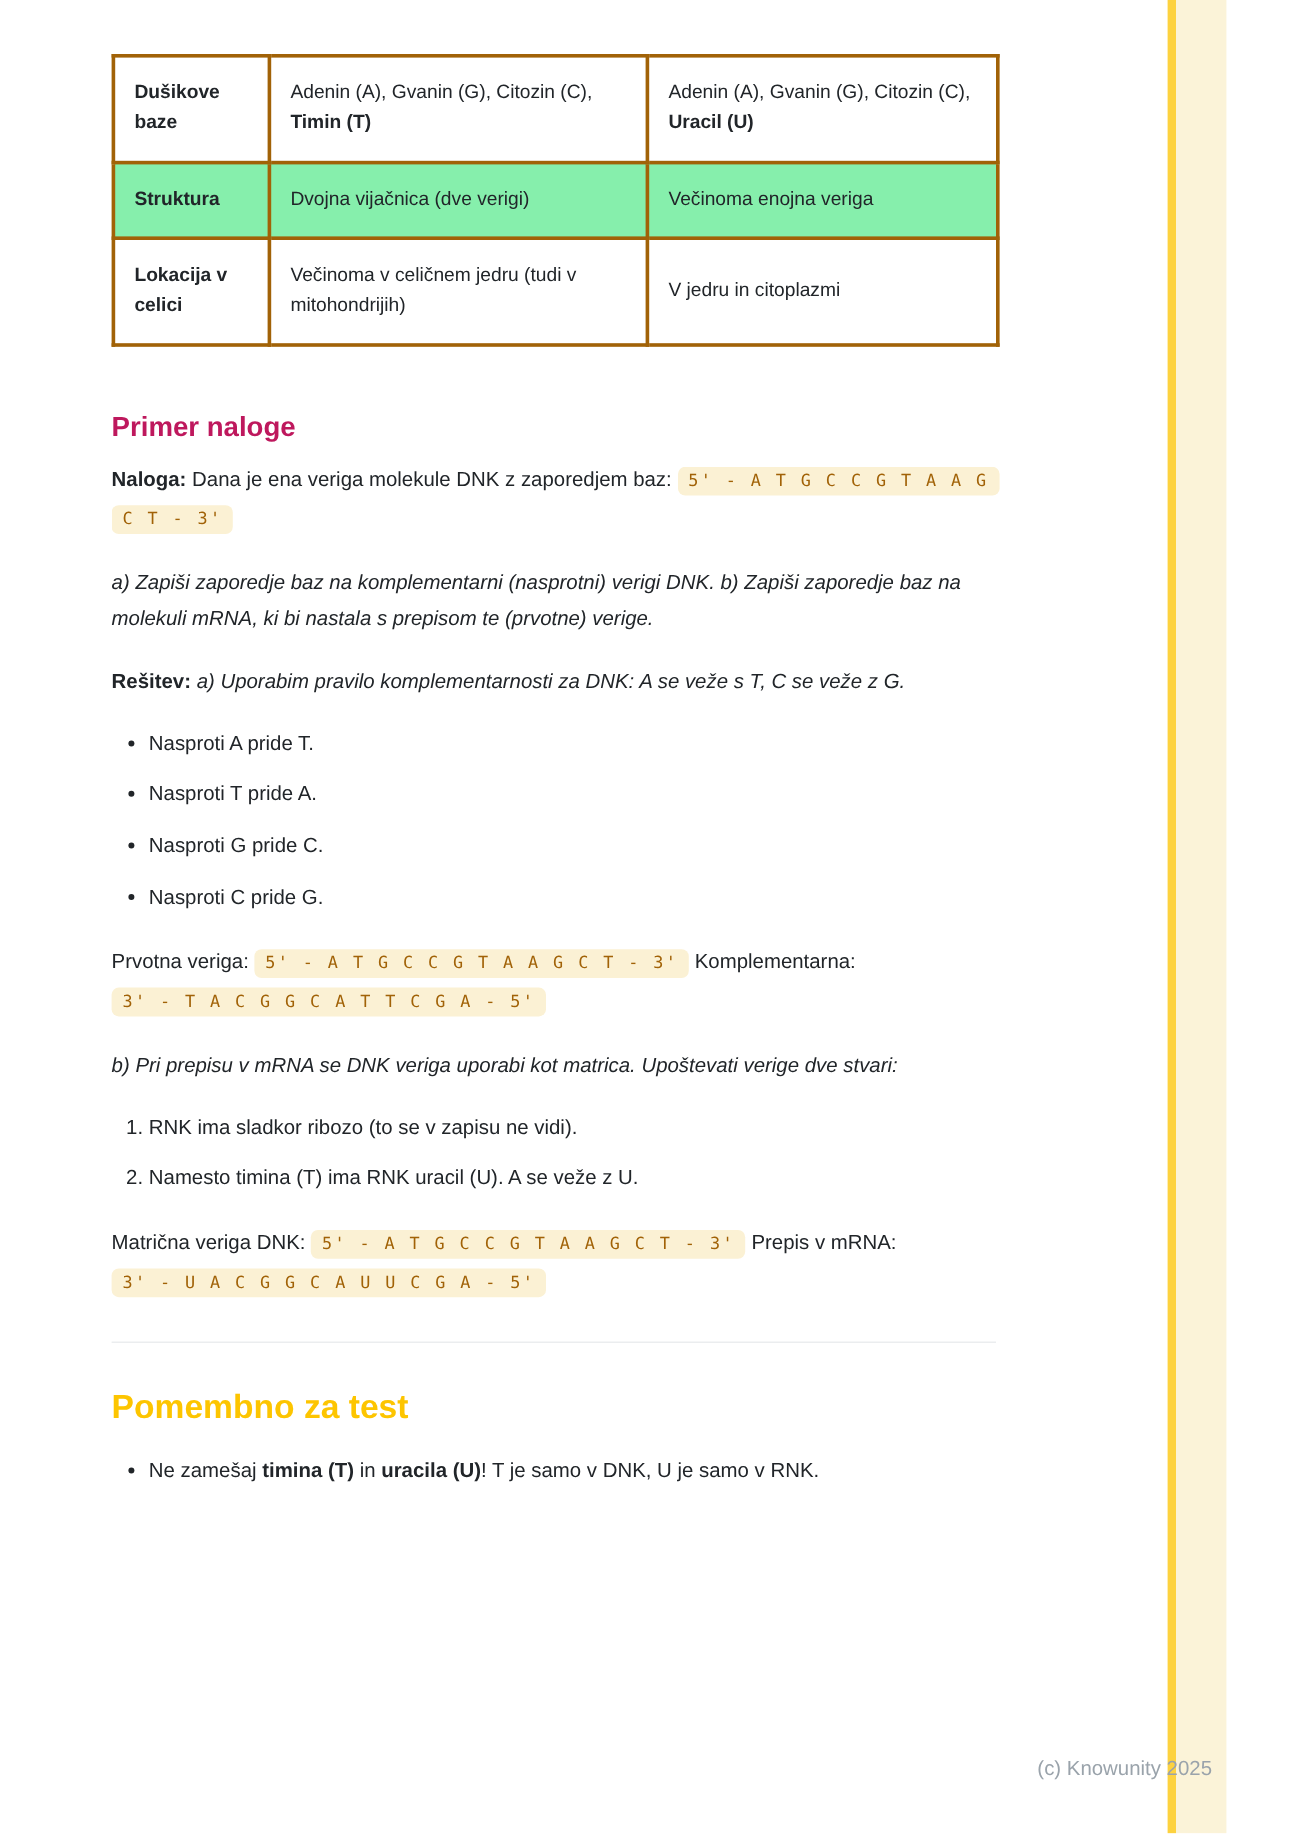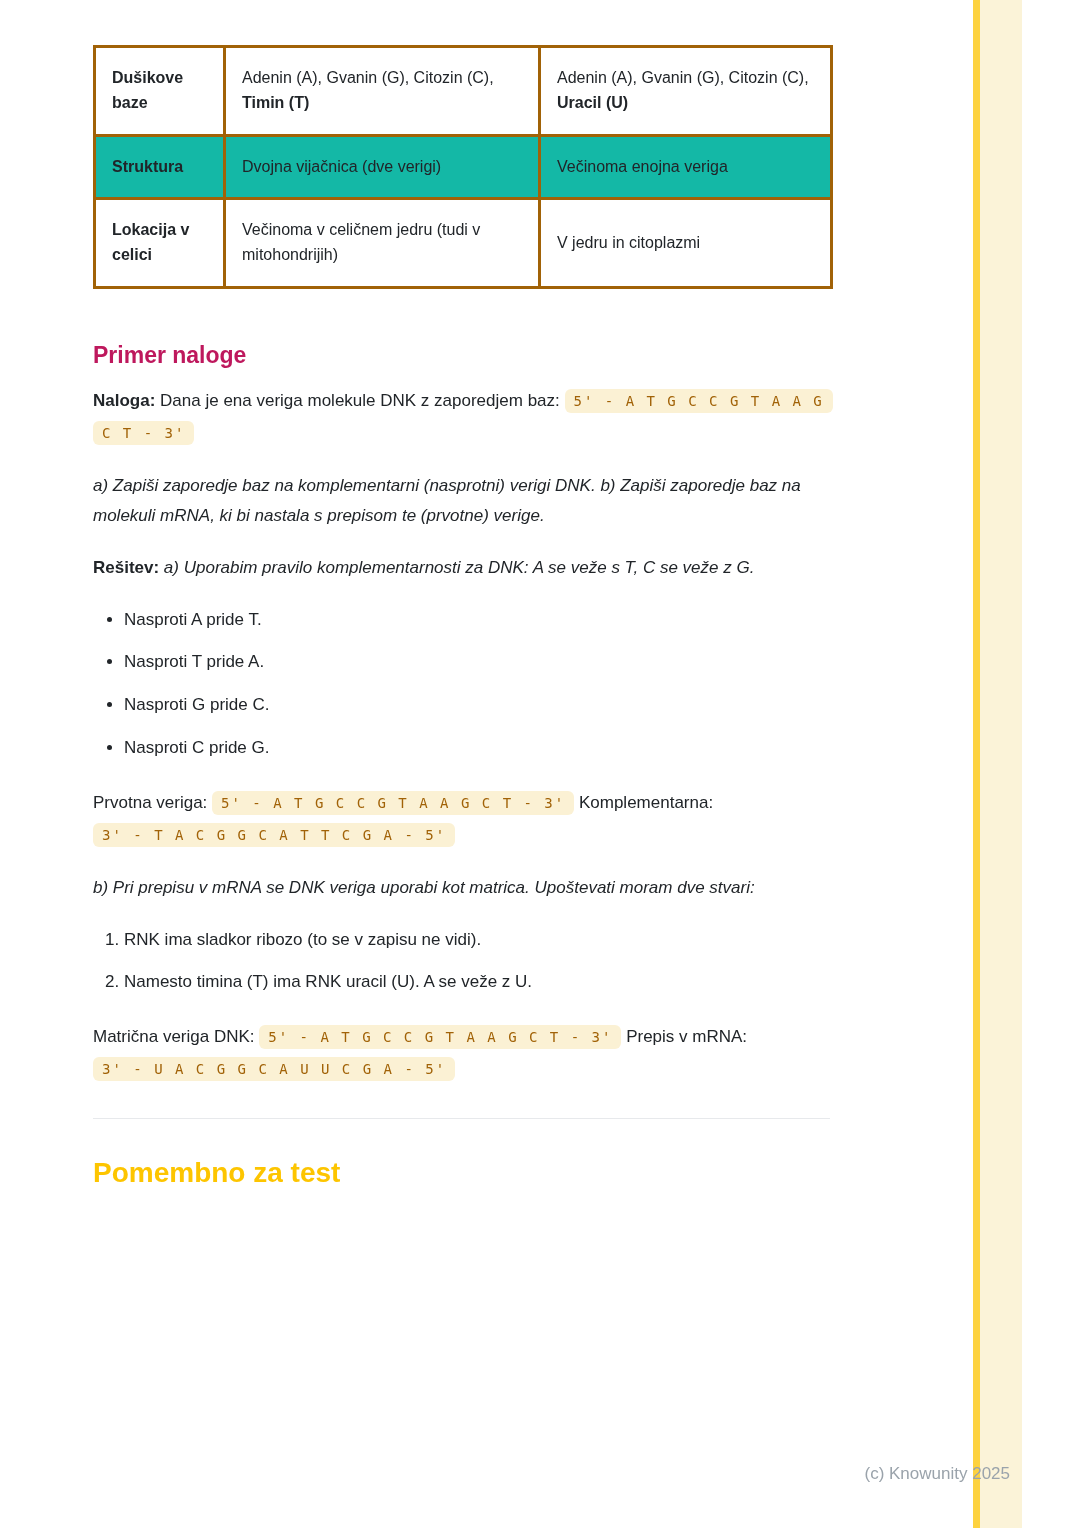--- a/index.html
+++ b/index.html
@@ -38,21 +38,21 @@
     font-size: 16px;
     line-height: 1.55;
   }
   table.compare th, table.compare td {
     border: 3px solid #a16207;
     padding: 18px 16px;
     text-align: left;
     vertical-align: middle;
   }
   table.compare th { font-weight: 700; }
-  tr.alt-row { background: #14b8a6; }
+  tr.alt-row { background: #86efac; }
   h2.section-heading {
     color: #be185d;
     font-size: 23px;
     font-weight: 700;
     margin: 52px 0 14px;
     line-height: 1.3;
   }
   h1.big-heading {
     color: #fdc500;
     font-size: 28px;
@@ -139,31 +139,34 @@
 
     <ul class="bullets">
       <li>Nasproti A pride T.</li>
       <li>Nasproti T pride A.</li>
       <li>Nasproti G pride C.</li>
       <li>Nasproti C pride G.</li>
     </ul>
 
     <p><span>Prvotna veriga: </span><code class="seq nowrap">5' - A T G C C G T A A G C T - 3'</code><span> Komplementarna: </span><code class="seq nowrap">3' - T A C G G C A T T C G A - 5'</code></p>
 
-    <p class="italic">b) Pri prepisu v mRNA se DNK veriga uporabi kot matrica. Upoštevati moram dve stvari:</p>
+    <p class="italic">b) Pri prepisu v mRNA se DNK veriga uporabi kot matrica. Upoštevati verige dve stvari:</p>
 
     <ol class="numbers">
       <li>RNK ima sladkor ribozo (to se v zapisu ne vidi).</li>
       <li>Namesto timina (T) ima RNK uracil (U). A se veže z U.</li>
     </ol>
 
     <p><span>Matrična veriga DNK: </span><code class="seq nowrap">5' - A T G C C G T A A G C T - 3'</code><span> Prepis v mRNA: </span><code class="seq nowrap">3' - U A C G G C A U U C G A - 5'</code></p>
 
     <hr class="divider">
 
     <h1 class="big-heading">Pomembno za test</h1>
 
+    <ul class="bullets">
+      <li><span>Ne zamešaj </span><strong>timina (T)</strong><span> in </span><strong>uracila (U)</strong><span>! T je samo v DNK, U je samo v RNK.</span></li>
+    </ul>
 
   </div>
 
   <div class="watermark">(c) Knowunity 2025</div>
 
 </div>
 
 </body></html>

